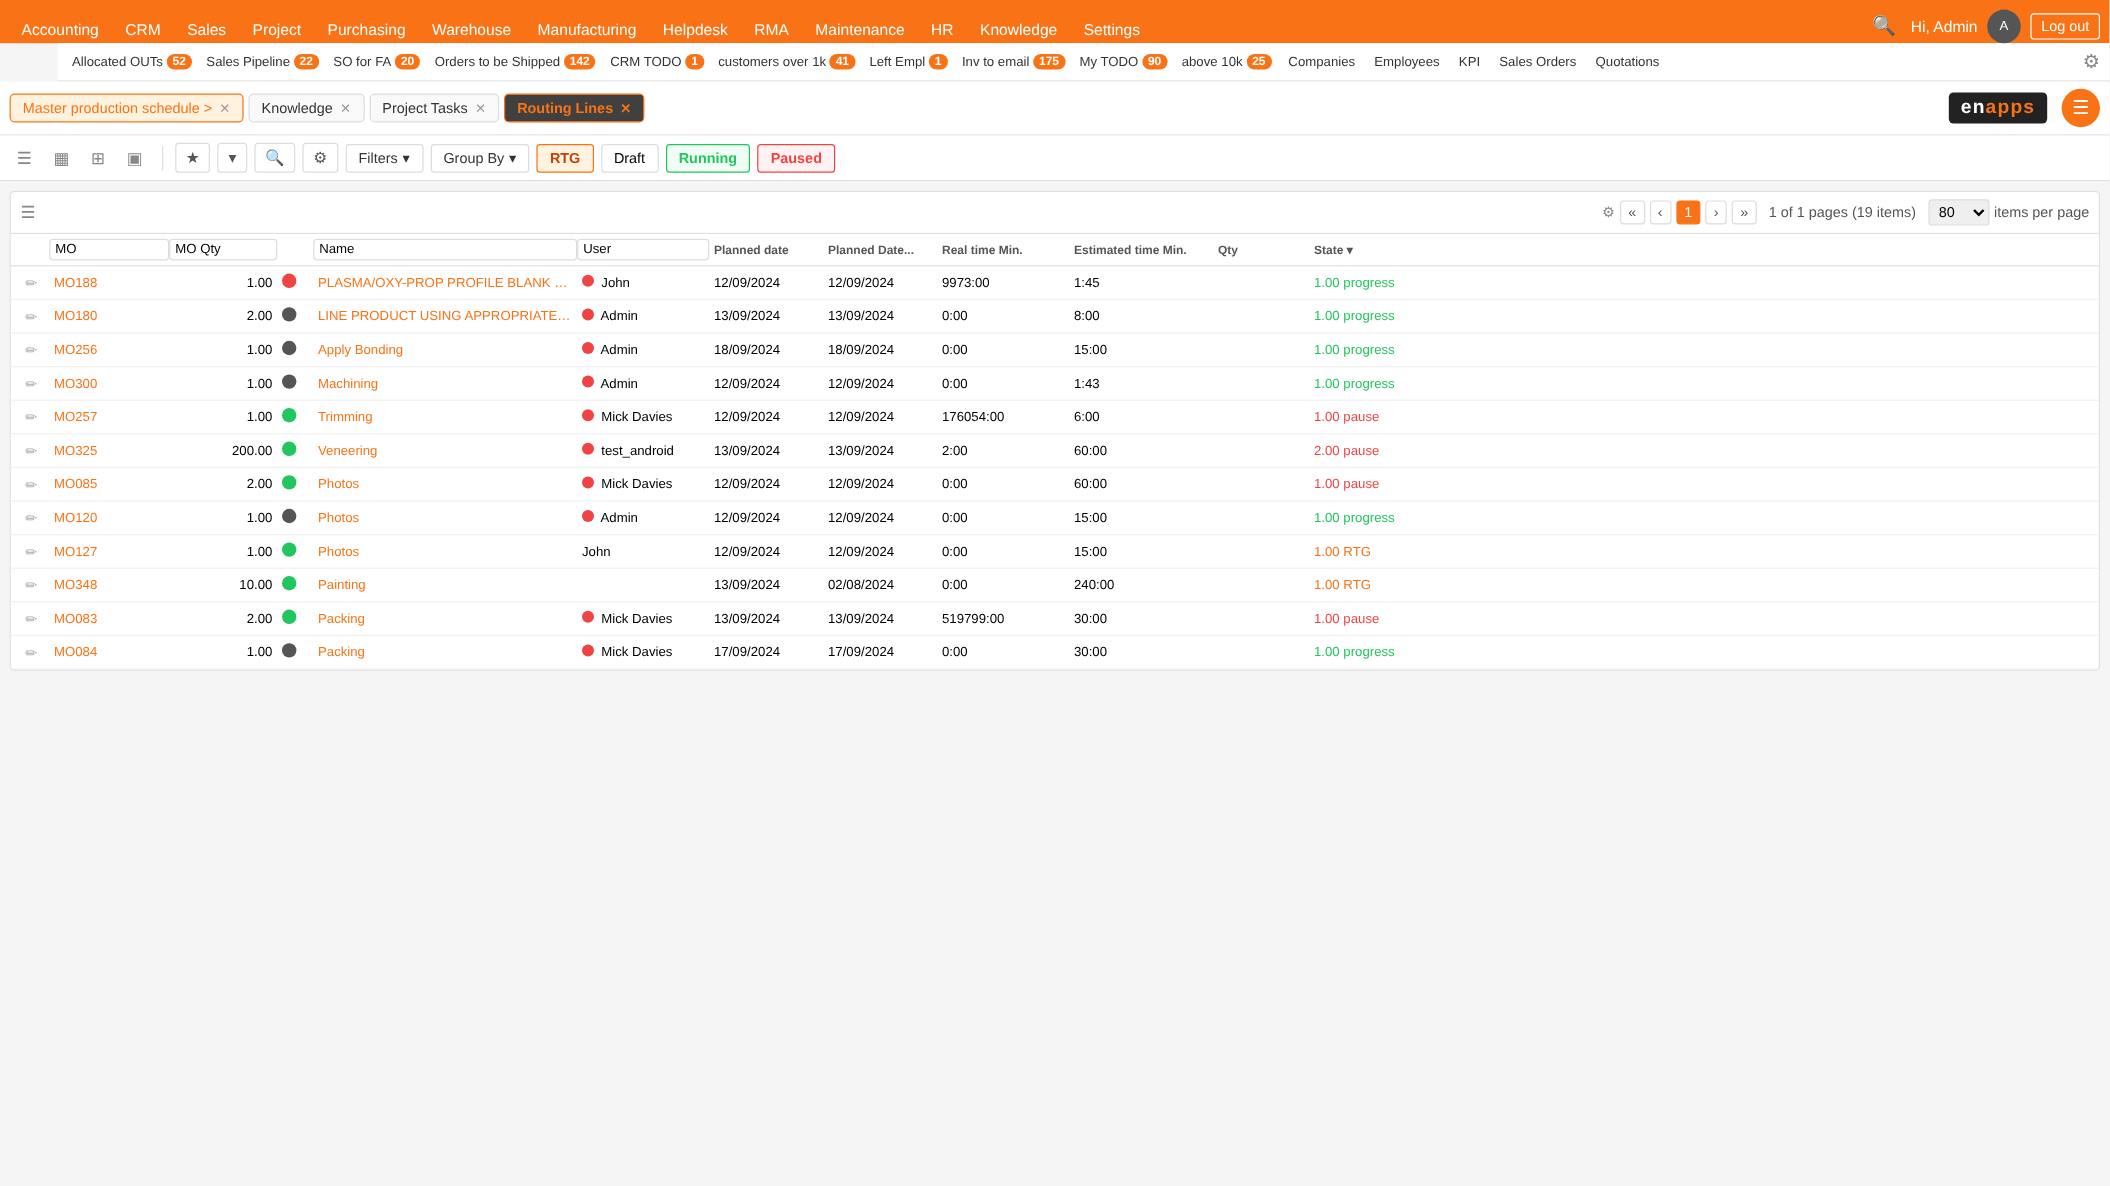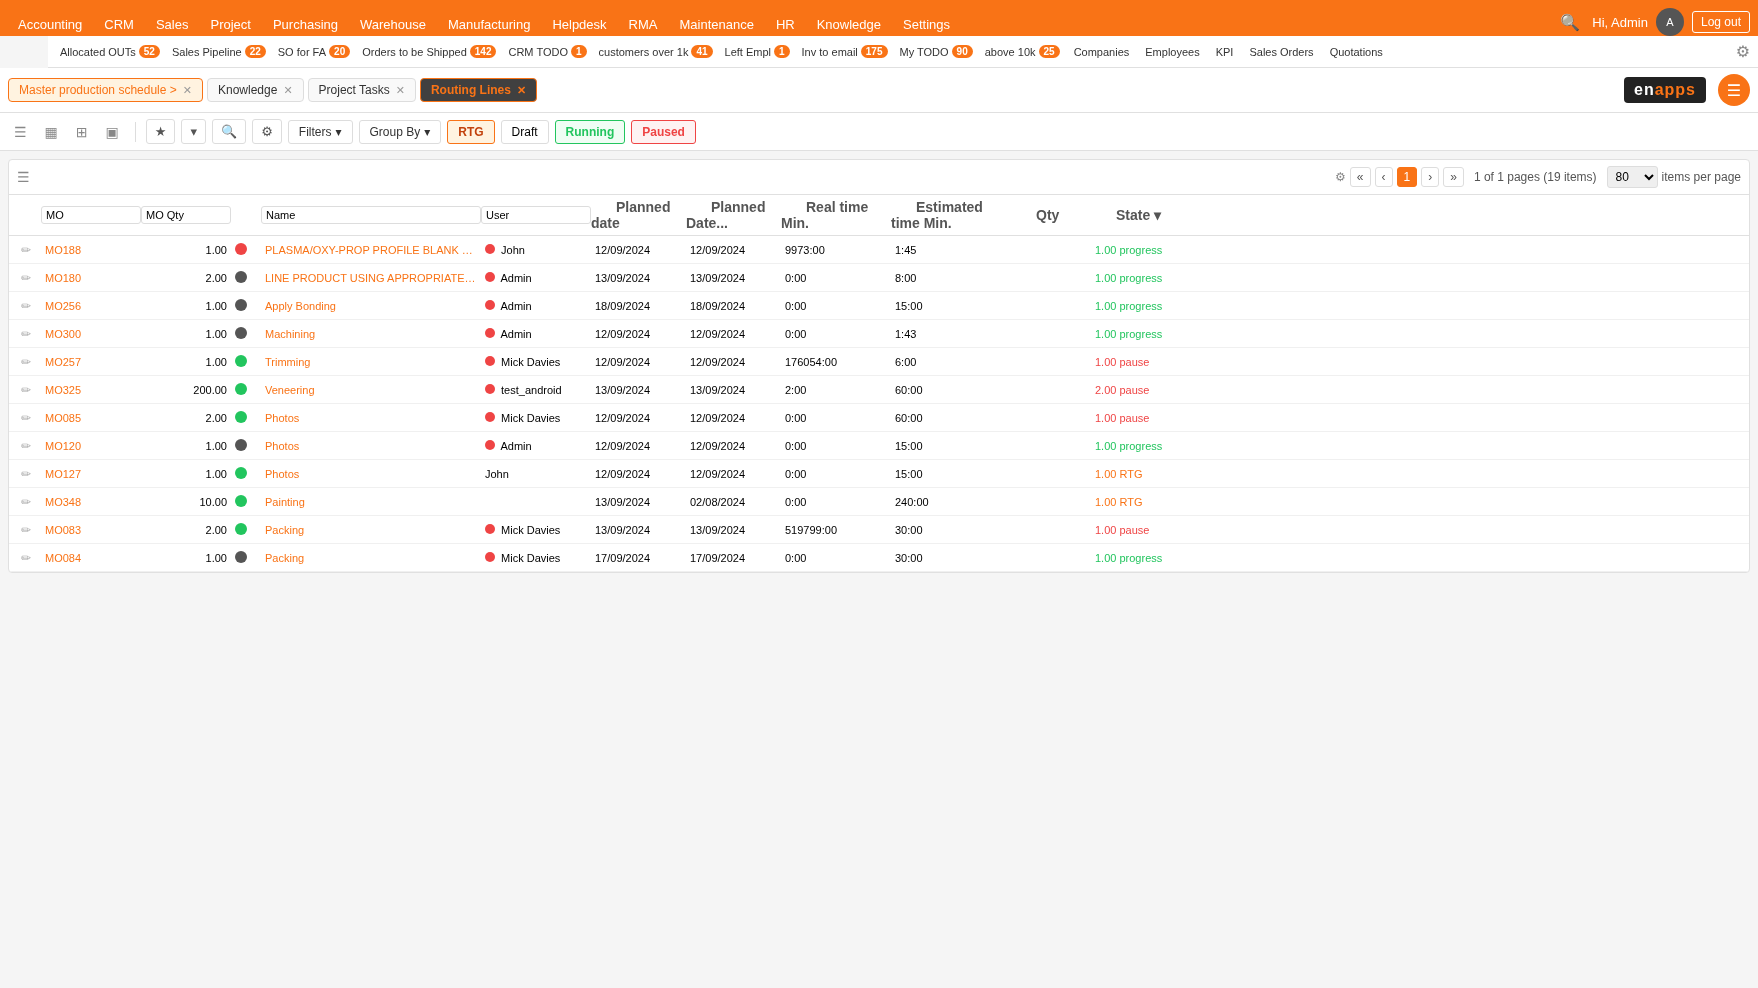--- a/index.html
+++ b/index.html
@@ -221,24 +221,23 @@
     .col-name { width: 220px; flex-shrink: 0; }
     .col-user { width: 110px; flex-shrink: 0; }
     .col-planned { width: 95px; flex-shrink: 0; }
     .col-planned2 { width: 95px; flex-shrink: 0; }
     .col-realtime { width: 110px; flex-shrink: 0; }
     .col-esttime { width: 120px; flex-shrink: 0; }
     .col-qty2 { width: 80px; flex-shrink: 0; }
     .col-state { flex: 1; min-width: 100px; }
 
     .col-header {
-      font-size: 14px; color: #555; font-weight: bold;
+      font-size: 10px; color: #555; font-weight: bold;
       padding: 2px 4px;
       cursor: pointer;
-      margin-left: 21px;
     }
 
     .col-filter-input {
       width: 100%; border: 1px solid #ddd;
       border-radius: 3px; padding: 2px 4px;
       font-size: 11px;
     }
 
     
     .data-row {

